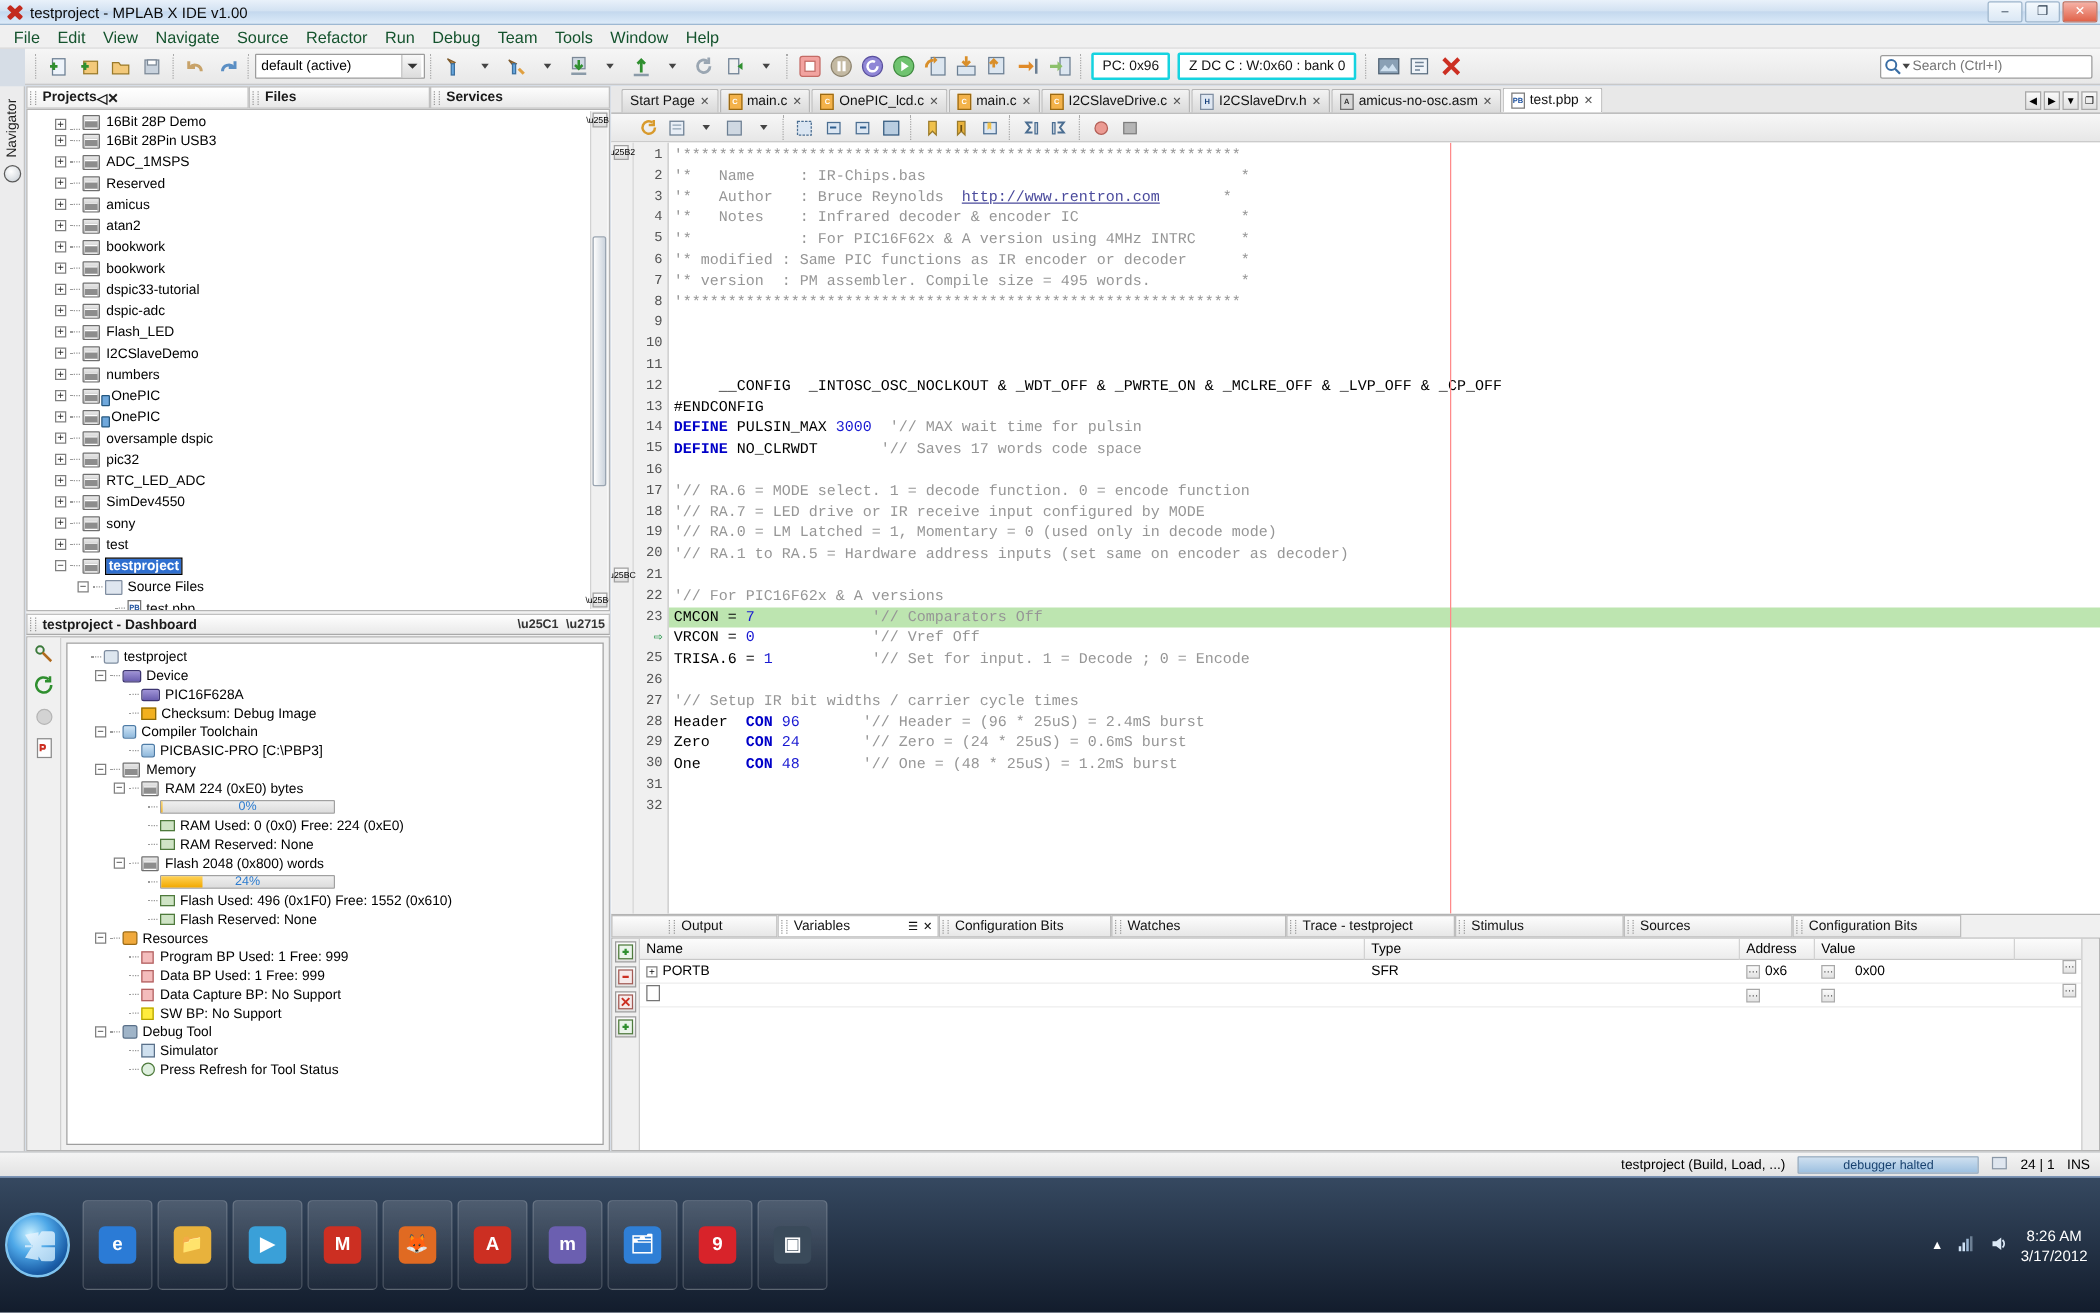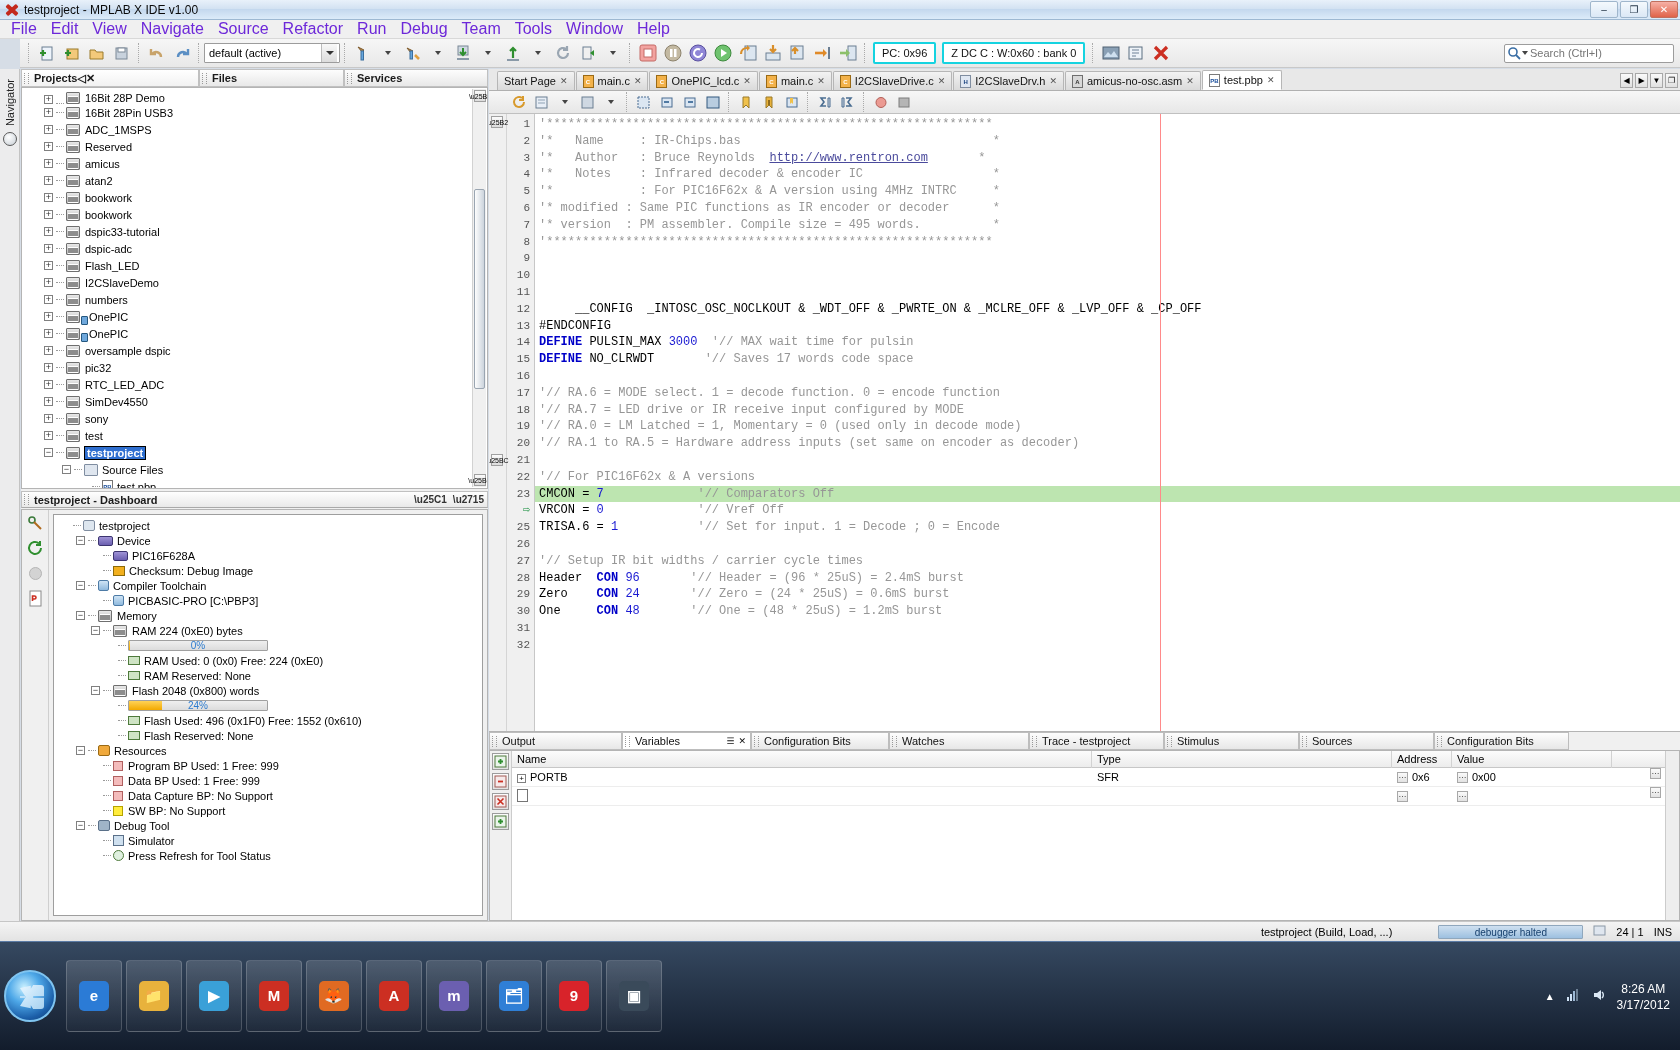--- a/index.html
+++ b/index.html
@@ -31,21 +31,21 @@
     background:linear-gradient(to bottom,#f4f9fd,#dbe8f5);
     border-radius:2px; font-size:10px; line-height:15px; text-align:center; color:#27384a;
   }
   .tb-btn.close{ background:linear-gradient(to bottom,#f6b1a6,#e0634a); border-color:#c0705f; color:#fff; }
 
   
   .menubar{
     height:19px; background:#f0f0f0; border-bottom:1px solid #d8d8d8;
     display:flex; align-items:center; padding-left:4px;
   }
-  .menu-item{ padding:1px 7px; font-size:16px; color:#6d28d9; }
+  .menu-item{ padding:1px 7px; font-size:13px; color:#14532d; }
 
   
   .toolbar{
     height:29px; background:linear-gradient(to bottom,#f6f6f6,#e8e8e8);
     border-bottom:1px solid #c8c8c8; display:flex; align-items:center; padding:0 4px;
     position:relative;
     margin-left:20px;
   }
   .tbtn{ width:23px; height:23px; margin:0 1px; display:flex; align-items:center; justify-content:center; position:relative; }
   .sep{ width:2px; height:20px; margin:0 4px; border-left:1px dotted #aaa; }
@@ -278,21 +278,21 @@
   }
 
   
   .statusbar{
     position:absolute; left:0; top:921px; width:1680px; height:20px;
     background:linear-gradient(to bottom,#f4f4f4,#e3e3e3); border-top:1px solid #c6c6c6;
     display:flex; align-items:center; justify-content:flex-end; font-size:11px; padding-right:8px; gap:10px;
   }
   .dbgprog{
     width:145px;height:14px;border:1px solid #8fa7bd;background:linear-gradient(to bottom,#cfe0f0,#9dc0e0);
-    font-size:10px; text-align:center; line-height:13px; color:#17406e; border-radius:1px;margin-left:36px;
+    font-size:10px; text-align:center; line-height:13px; color:#17406e; border-radius:1px;
   }
 
   
   .taskbar{
     position:absolute; left:0; top:941px; width:1680px; height:109px;
     background:linear-gradient(to bottom,rgba(40,60,85,.92),rgba(12,22,38,.97));
     border-top:1px solid #5b7ba5; display:flex; align-items:center; padding-left:4px;
   }
   .startorb{
     width:52px;height:52px;border-radius:50%; margin-right:8px; flex:none;
@@ -1126,21 +1126,21 @@
         <div class="cline"><span class="cmt">'// Setup IR bit widths / carrier cycle times</span></div>
         <div class="cline"><span class="">Header  </span><span class="kw">CON</span><span class=""> </span><span class="num">96</span><span class="cmt">       '// Header = (96 * 25uS) = 2.4mS burst</span></div>
         <div class="cline"><span class="">Zero    </span><span class="kw">CON</span><span class=""> </span><span class="num">24</span><span class="cmt">       '// Zero = (24 * 25uS) = 0.6mS burst</span></div>
         <div class="cline"><span class="">One     </span><span class="kw">CON</span><span class=""> </span><span class="num">48</span><span class="cmt">       '// One = (48 * 25uS) = 1.2mS burst</span></div>
         <div class="cline">&nbsp;</div>
       </div>
   </div>
 
   <div class="bottomdock">
     <div class="btabs" id="btabs">
-        <div class="btab" style="width: 133px;">
+        <div class="btab" style="width: 133px; justify-content: center;">
           <span class="grip"></span>
           <span>Output</span>
         </div>
         <div class="btab active" style="width: 129px;">
           <span class="grip"></span>
           <span>Variables</span>
           <span style="position:absolute;right:4px;font-size:9px;display:flex;gap:4px">
             <span>☰</span>
             <span>✕</span>
           </span>
@@ -1206,21 +1206,21 @@
           </div>
           <div class="wtr">
             <div style="width: 580px;"><span style="display:inline-block;width:9px;height:9px;border:1px solid #808080;font-size:8px;line-height:7px;text-align:center;margin-right:4px">+</span><span>PORTB</span></div>
             <div style="width: 300px;">SFR</div>
             <div style="width: 60px; display: flex; align-items: center;">
               <span class="btn3d">⋯</span>
               <span style="margin-left:4px">0x6</span>
             </div>
             <div style="width: 160px; display: flex; align-items: center;">
               <span class="btn3d">⋯</span>
-              <span style="margin-left:4px">0x00</span>
+              <span style="margin-left:16px">0x00</span>
             </div>
             <div style="flex: 1 1 0%; display: flex; justify-content: flex-end; padding-right: 4px;">
               <span class="btn3d">⋯</span>
             </div>
           </div>
           <div class="wtr">
             <div style="width: 580px;"><span class="fileicon" style="display:inline-block;vertical-align:-2px;margin-right:4px"></span><span><enter new="" watch=""></enter></span></div>
             <div style="width: 300px;"></div>
             <div style="width: 60px; display: flex; align-items: center;">
               <span class="btn3d">⋯</span>

